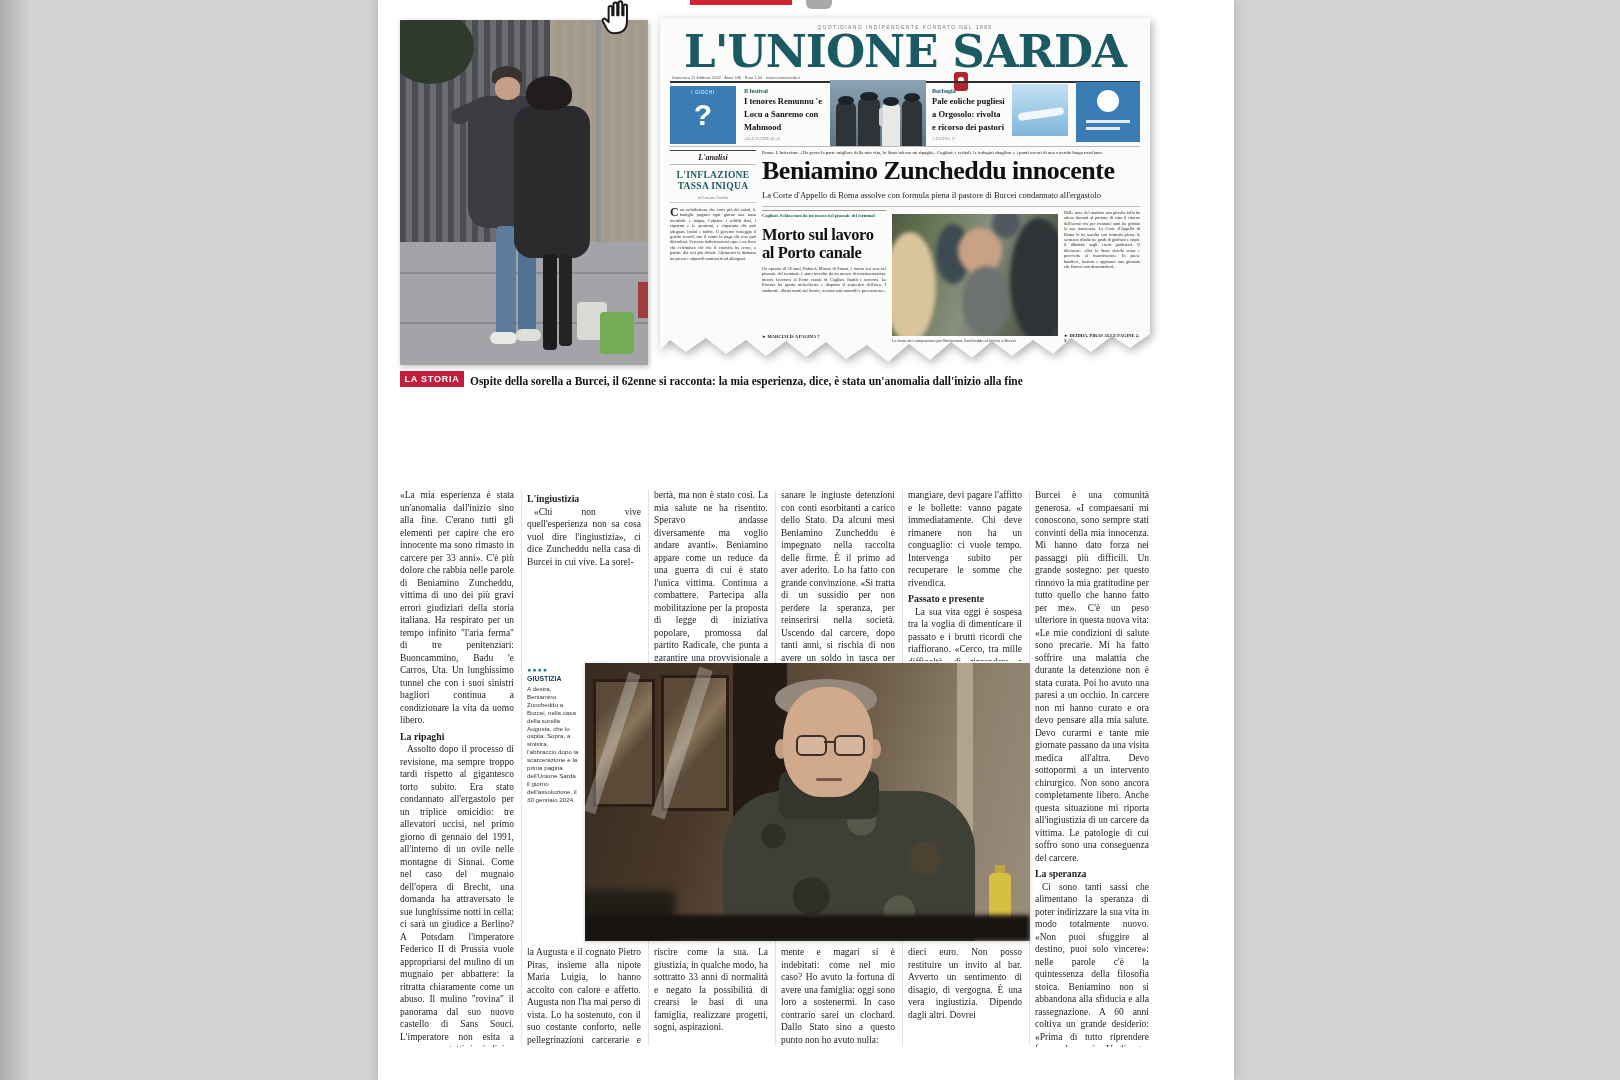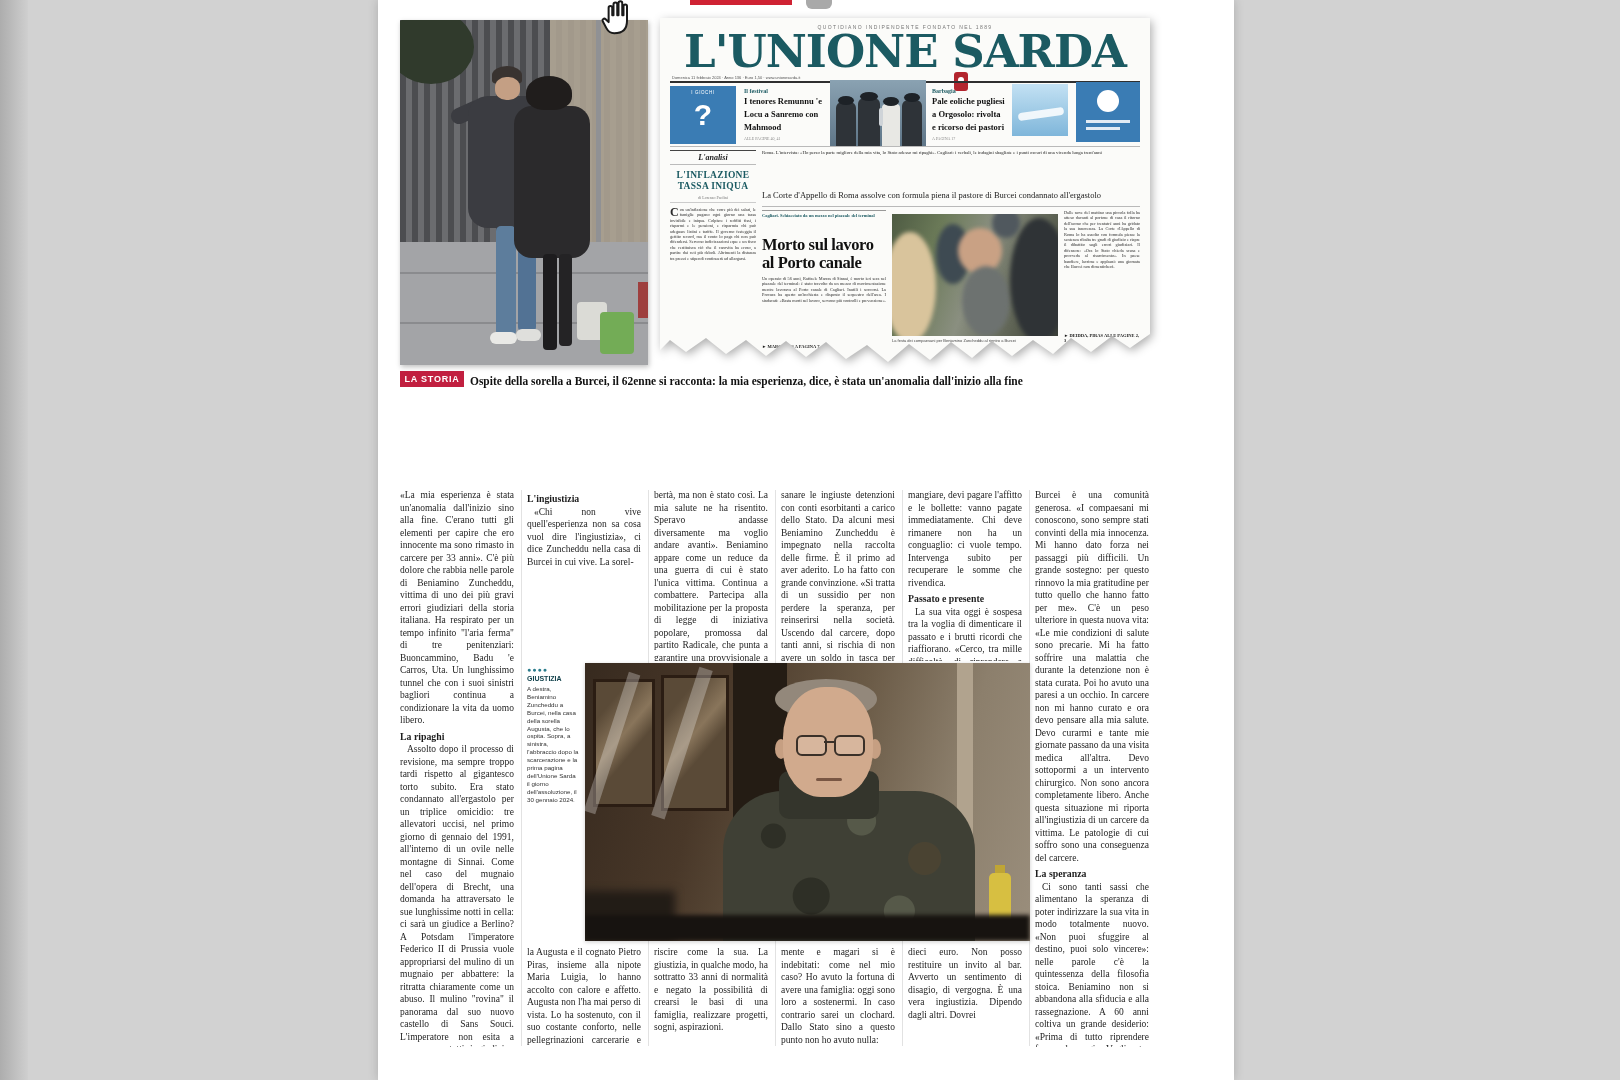--- a/index.html
+++ b/index.html
@@ -84,21 +84,21 @@
   #fp-sidebar .hdr{border-top:1px solid #444;border-bottom:1px solid #bbb;text-align:center;
       font-size:8px;font-style:italic;font-weight:bold;padding:2px 0;}
   #fp-sidebar .ttl{margin-top:5px;font-size:9.5px;line-height:11px;font-weight:bold;color:#1b5a62;
       text-align:center;letter-spacing:.3px;}
   #fp-sidebar .by{margin-top:3px;font-size:4px;color:#777;text-align:center;border-bottom:1px solid #ccc;padding-bottom:2px;}
   .fp-smallbody{font-size:4.3px;line-height:5.4px;text-align:justify;color:#2a2a2a;filter:blur(.25px);}
   #fp-sidebar .bod{margin-top:4px;height:128px;overflow:hidden;}
   #fp-sidebar .bod::first-letter{font-size:12px;font-weight:bold;float:left;line-height:10px;padding-right:1px;}
   #fp-col2{left:102px;top:192px;width:124px;}
   #fp-col2 .kick{font-size:4.5px;font-weight:bold;color:#1b5a62;border-top:1px solid #999;padding-top:2px;}
-  #fp-col2 .hd{font-size:16.5px;line-height:18px;font-weight:bold;letter-spacing:-.4px;color:#101010;margin-top:18px;}
+  #fp-col2 .hd{font-size:16.5px;line-height:18px;font-weight:bold;letter-spacing:-.4px;color:#101010;margin-top:8px;}
   #fp-col2 .bod{margin-top:4px;height:66px;overflow:hidden;}
   #fp-col2 .by{font-size:4.5px;font-weight:bold;margin-top:2px;}
   #fp-photo{left:232px;top:196px;width:166px;height:122px;overflow:hidden;
       background:linear-gradient(110deg,#4e5b43 0%,#6b7a58 25%,#8a8f80 50%,#5c6152 78%,#3c4038 100%);}
   #fp-photo .blob{position:absolute;border-radius:50%;filter:blur(2px);}
   .fp-photocaption{left:232px;top:320px;width:166px;font-size:4px;color:#444;font-family:"Liberation Sans",sans-serif;}
   #fp-rightcol{left:404px;top:192px;width:76px;}
   #fp-rightcol .bod{height:120px;overflow:hidden;}
   #fp-rightcol .by{font-size:4.5px;font-weight:bold;margin-top:3px;}
   
@@ -238,20 +238,21 @@
           <div class="cloud"></div>
         </div>
       <div class="abs fp-box-blue" id="fp-box2">
         <div class="abs circ"></div>
           <div class="l1"></div>
           <div class="l2"></div>
       </div>
 
       <div class="abs fp-rule" style="top:128px"></div>
       <div class="abs fp-kickerline">Roma. L'intervista: «Ho perso la parte migliore della mia vita, lo Stato adesso mi ripaghi». Cagliari: i verbali, le indagini sbagliate e i punti oscuri di una vicenda lunga trent'anni</div>
+      <div class="abs fp-headline">Beniamino Zuncheddu innocente</div>
       <div class="abs fp-deck">La Corte d'Appello di Roma assolve con formula piena il pastore di Burcei condannato all'ergastolo</div>
       <div class="abs fp-rule" style="top:188px;left:102px;width:378px"></div>
 
       <div class="abs" id="fp-sidebar">
         <div class="hdr">L'analisi</div>
         <div class="ttl">L'INFLAZIONE TASSA INIQUA</div>
         <div class="by">di Lorenzo Paolini</div>
         <div class="bod fp-smallbody">Con un'inflazione che corre più dei salari, le famiglie pagano ogni giorno una tassa invisibile e iniqua. Colpisce i redditi fissi, i risparmi e le pensioni, e risparmia chi può adeguare listini e tariffe. Il governo festeggia il gettito record, ma il conto lo paga chi non può difendersi. Servono indicizzazioni eque e un fisco che restituisca ciò che il carovita ha eroso, a partire dai ceti più deboli. Altrimenti la distanza tra prezzi e stipendi continuerà ad allargarsi.</div>
       </div>
 

